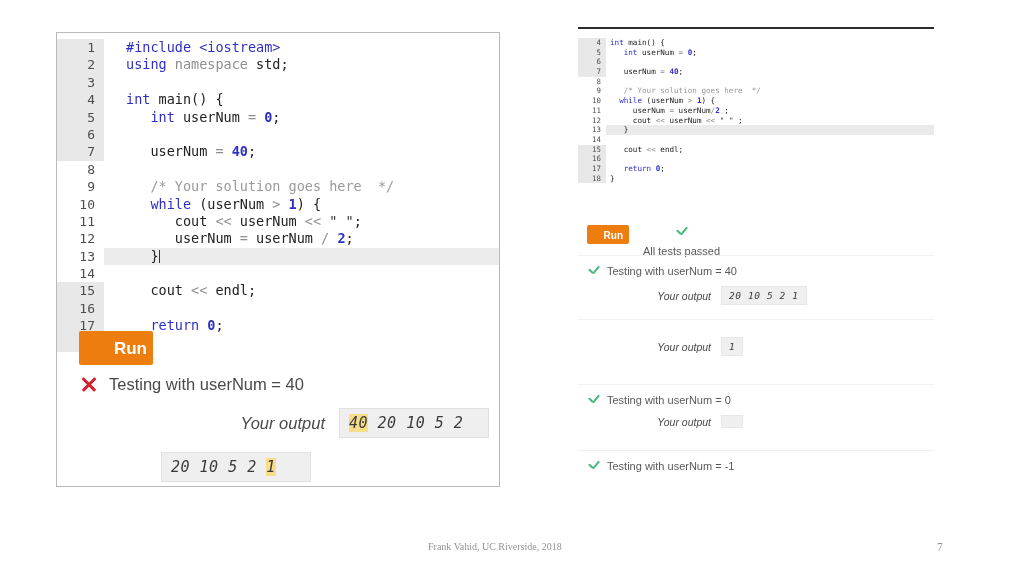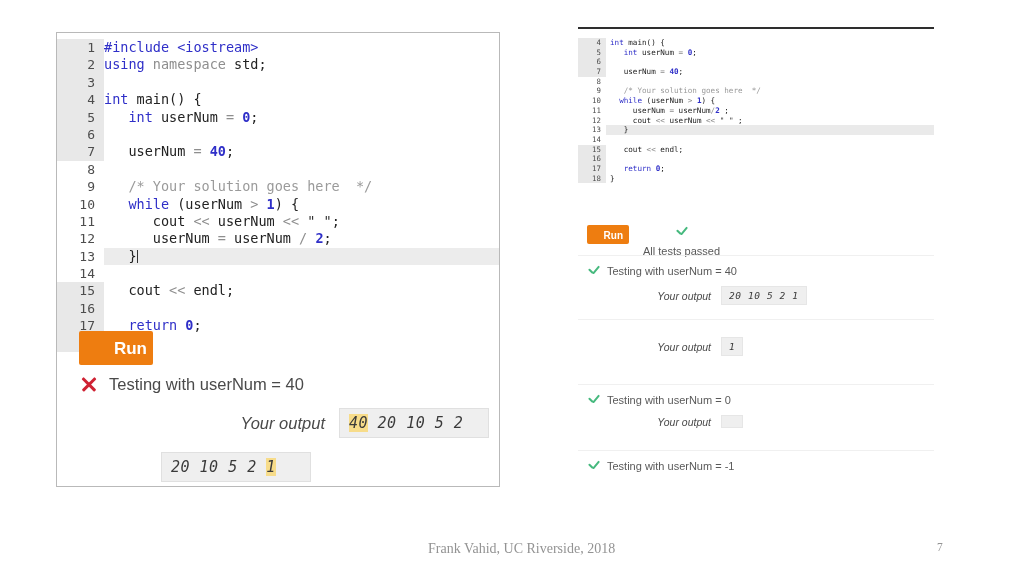--- a/index.html
+++ b/index.html
@@ -53,21 +53,21 @@
     padding-right: 9px;
     box-sizing: border-box;
     color: #4d4d4d;
     background: #ffffff;
     font-size: 13px;
   }
   .gutter.shaded { background: #e8e8e8; }
 
   .code-text {
     flex: 1;
-    padding-left: 0;
+    padding-left: 22px;
     color: #1a1a1a;
   }
 
   .kw   { color: #2f2fc8; }
   .num  { color: #2f2fc8; font-weight: bold; }
   .cmt  { color: #9a9a9a; }
   .str  { color: #333333; }
   .pl   { color: #222222; }
   .dim  { color: #8e8e8e; }
 
@@ -275,21 +275,21 @@
     border: 1px solid #e6e6e6;
     letter-spacing: 0.6px;
     min-height: 13px;
   }
 
   
   #footer-credit {
     position: absolute;
     left: 428px;
     top: 541px;
-    font-size: 14px;
+    font-size: 10px;
     color: #939393;
     font-family: "Liberation Serif", serif;
   }
   #footer-page {
     position: absolute;
     left: 937px;
     top: 541px;
     font-size: 11.5px;
     color: #939393;
     font-family: "Liberation Serif", serif;

